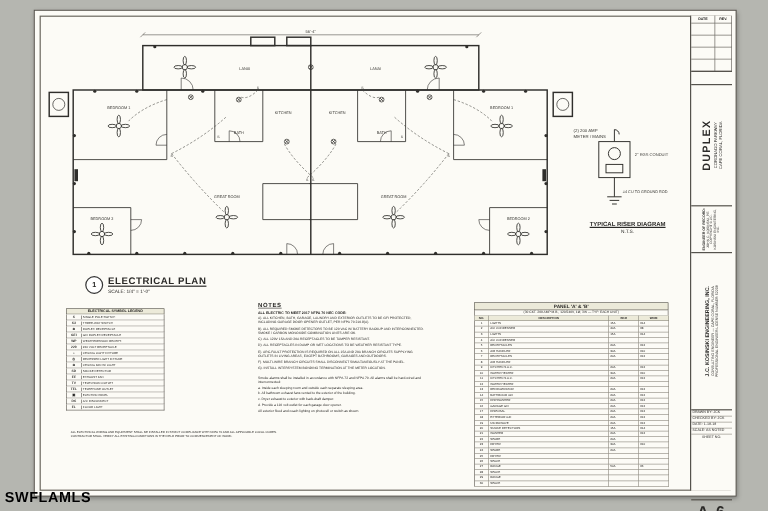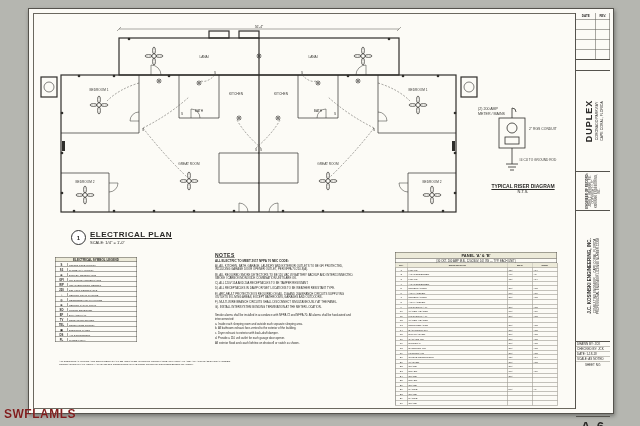--- a/index.html
+++ b/index.html
@@ -59,21 +59,21 @@
   .tb-firm2{font-size:6px;margin-top:2px}
   .tb-firm3{font-size:6px}
   .rev-grid{display:grid;grid-template-columns:40px 28px;width:68px}
   .rev-cell{border-right:1px solid #55534d;border-bottom:1px solid #55534d;font-size:6px;font-weight:bold;text-align:center;height:12px;line-height:12px}
   .rev-empty{height:19px;font-weight:normal}
   .tb-bottom-fields{width:68px}
   .tb-field{font-size:6px;line-height:9px;border-bottom:1px solid #8a877e;padding-left:2px;white-space:nowrap}
   .tb-sheetlabel{font-size:6px;text-align:center;padding-top:2px}
   .sheetnum{font-size:13px;font-weight:bold;text-align:center;border-top:1px solid #55534d;border-bottom:1px solid #55534d;padding:2px 0;margin-top:1px;letter-spacing:1px}
   
-  .watermark{position:absolute;left:4px;top:407px;font-size:12px;font-weight:bold;color:#7f1d1d;letter-spacing:.5px;text-shadow:0 0 1px rgba(255,255,255,.4)}
+  .watermark{position:absolute;left:4px;top:407px;font-size:12px;font-weight:bold;color:#000000;letter-spacing:.5px;text-shadow:0 0 1px rgba(255,255,255,.4)}
 </style>
 </head>
 <body>
 
 <div class="page">
   <div class="sheet">
     <div class="inner"></div>
 
     <svg class="plan-svg" viewBox="0 0 450 200">
       <defs>

